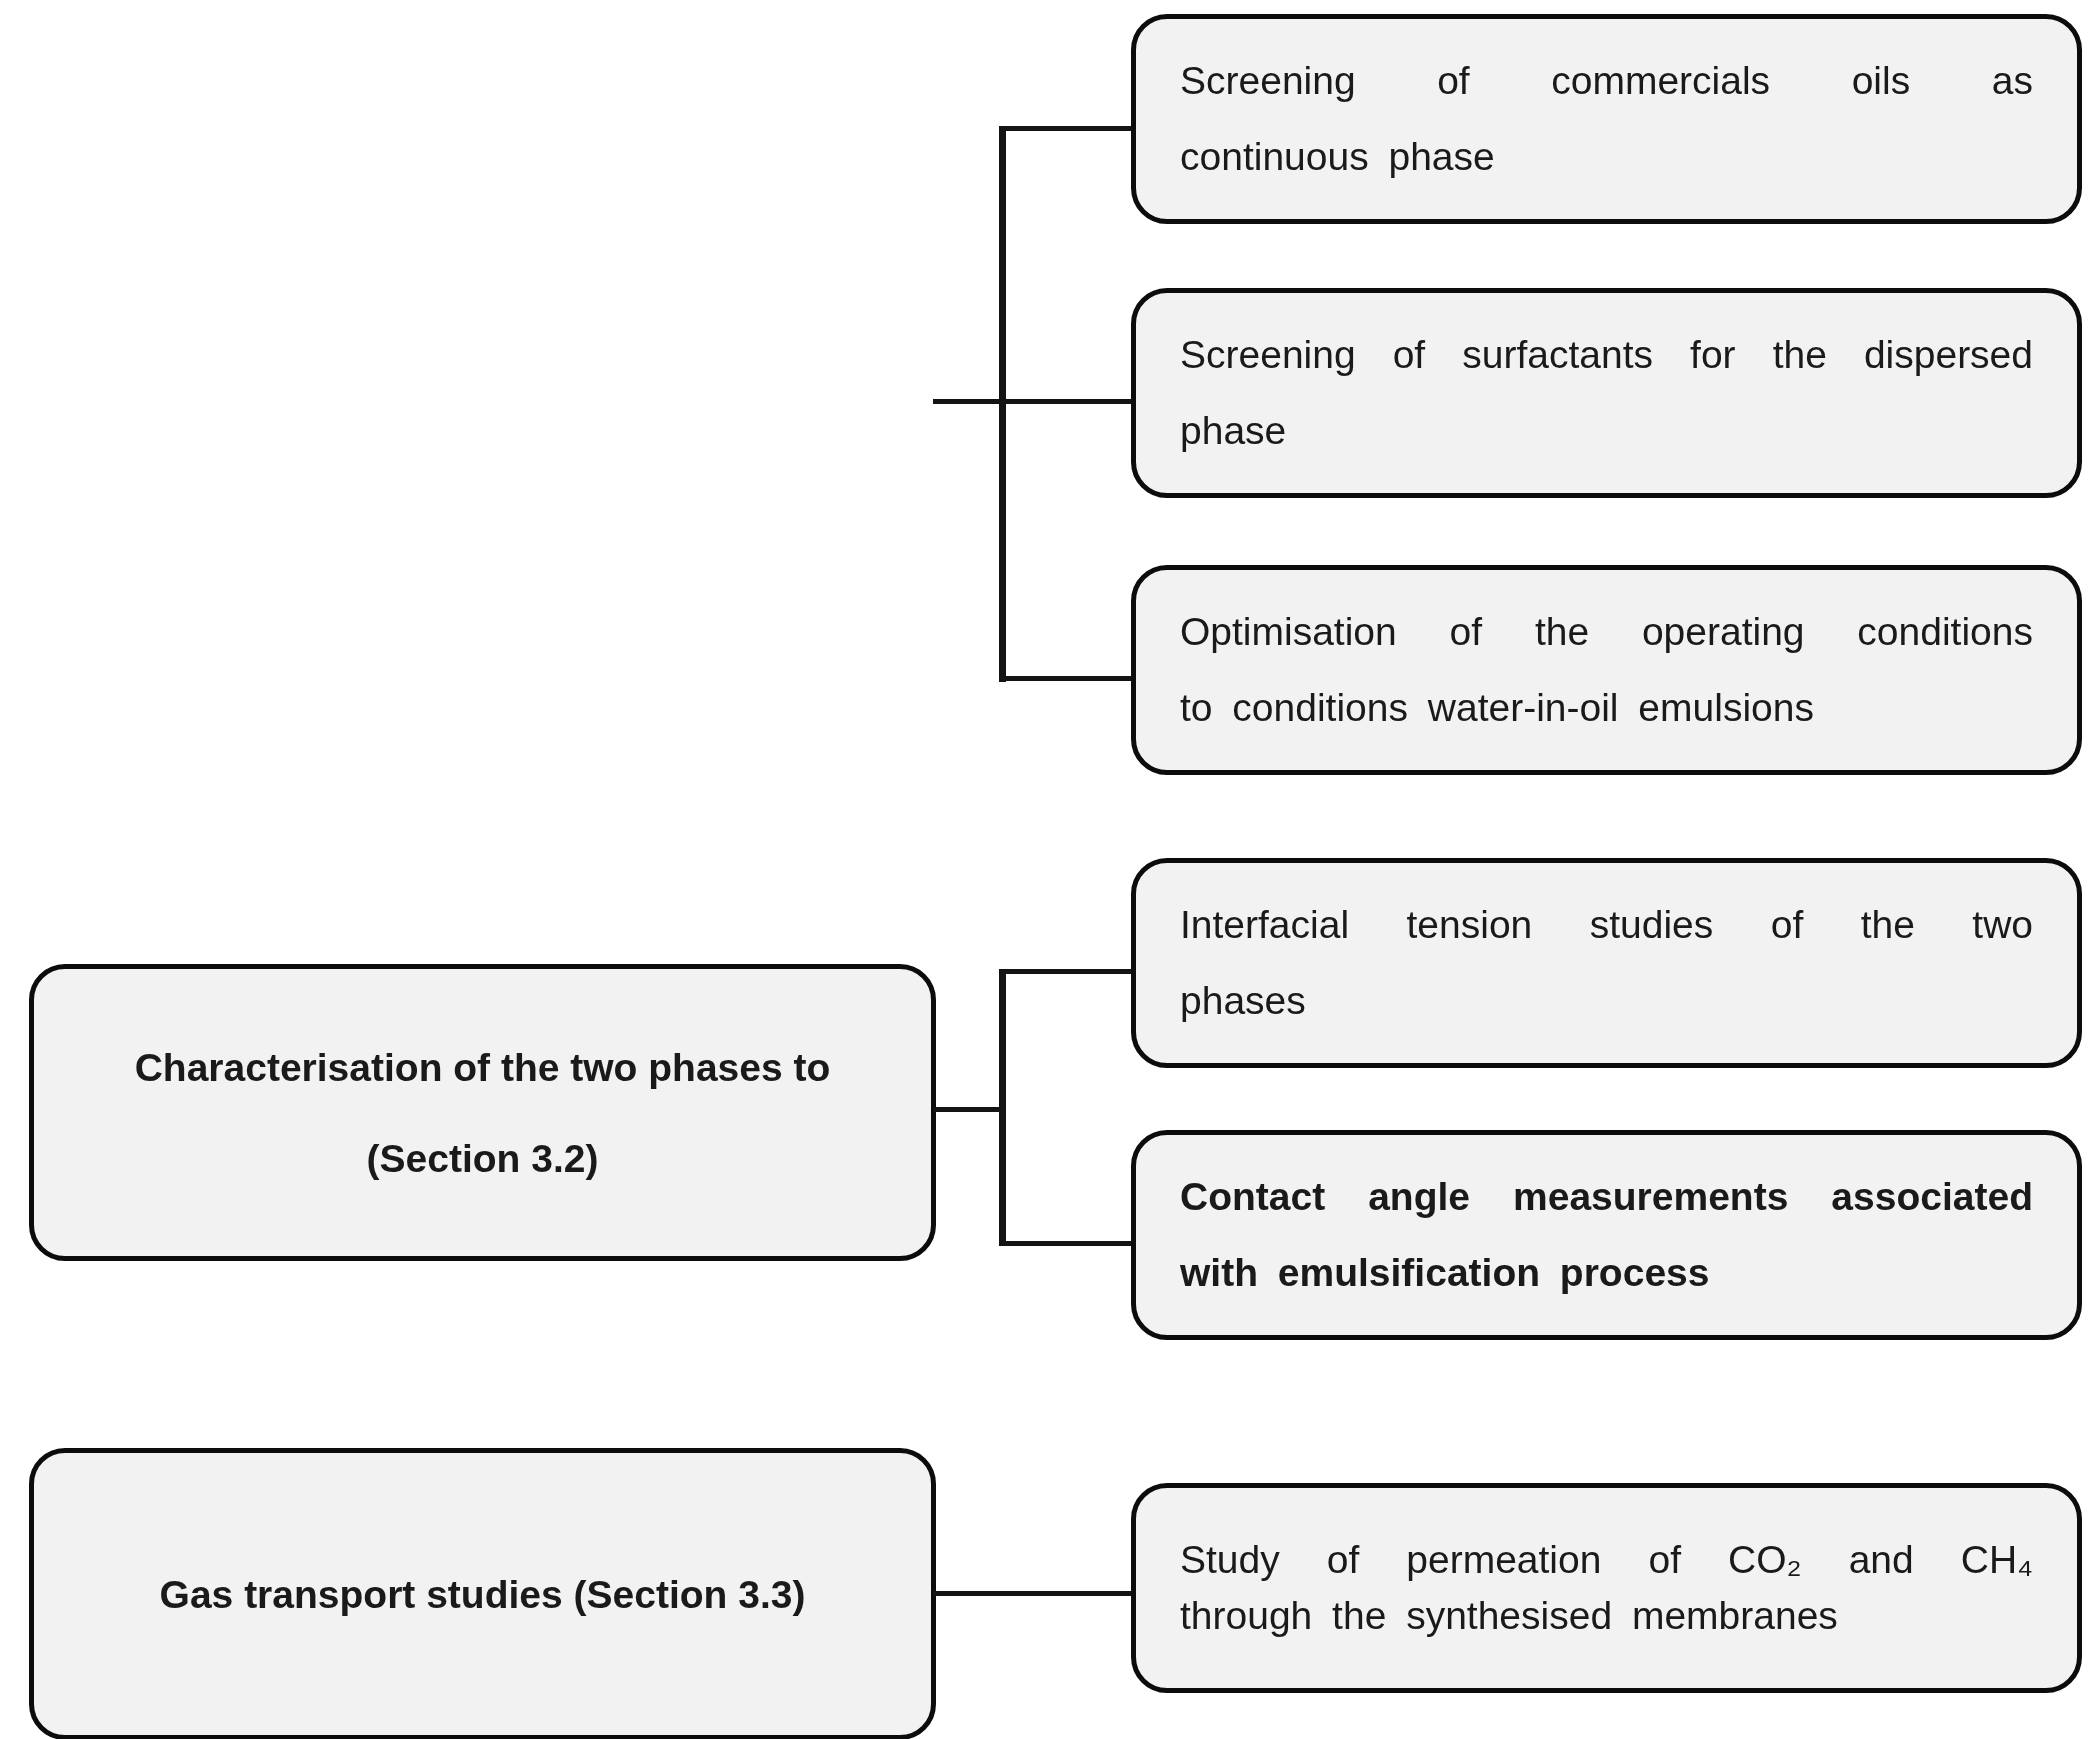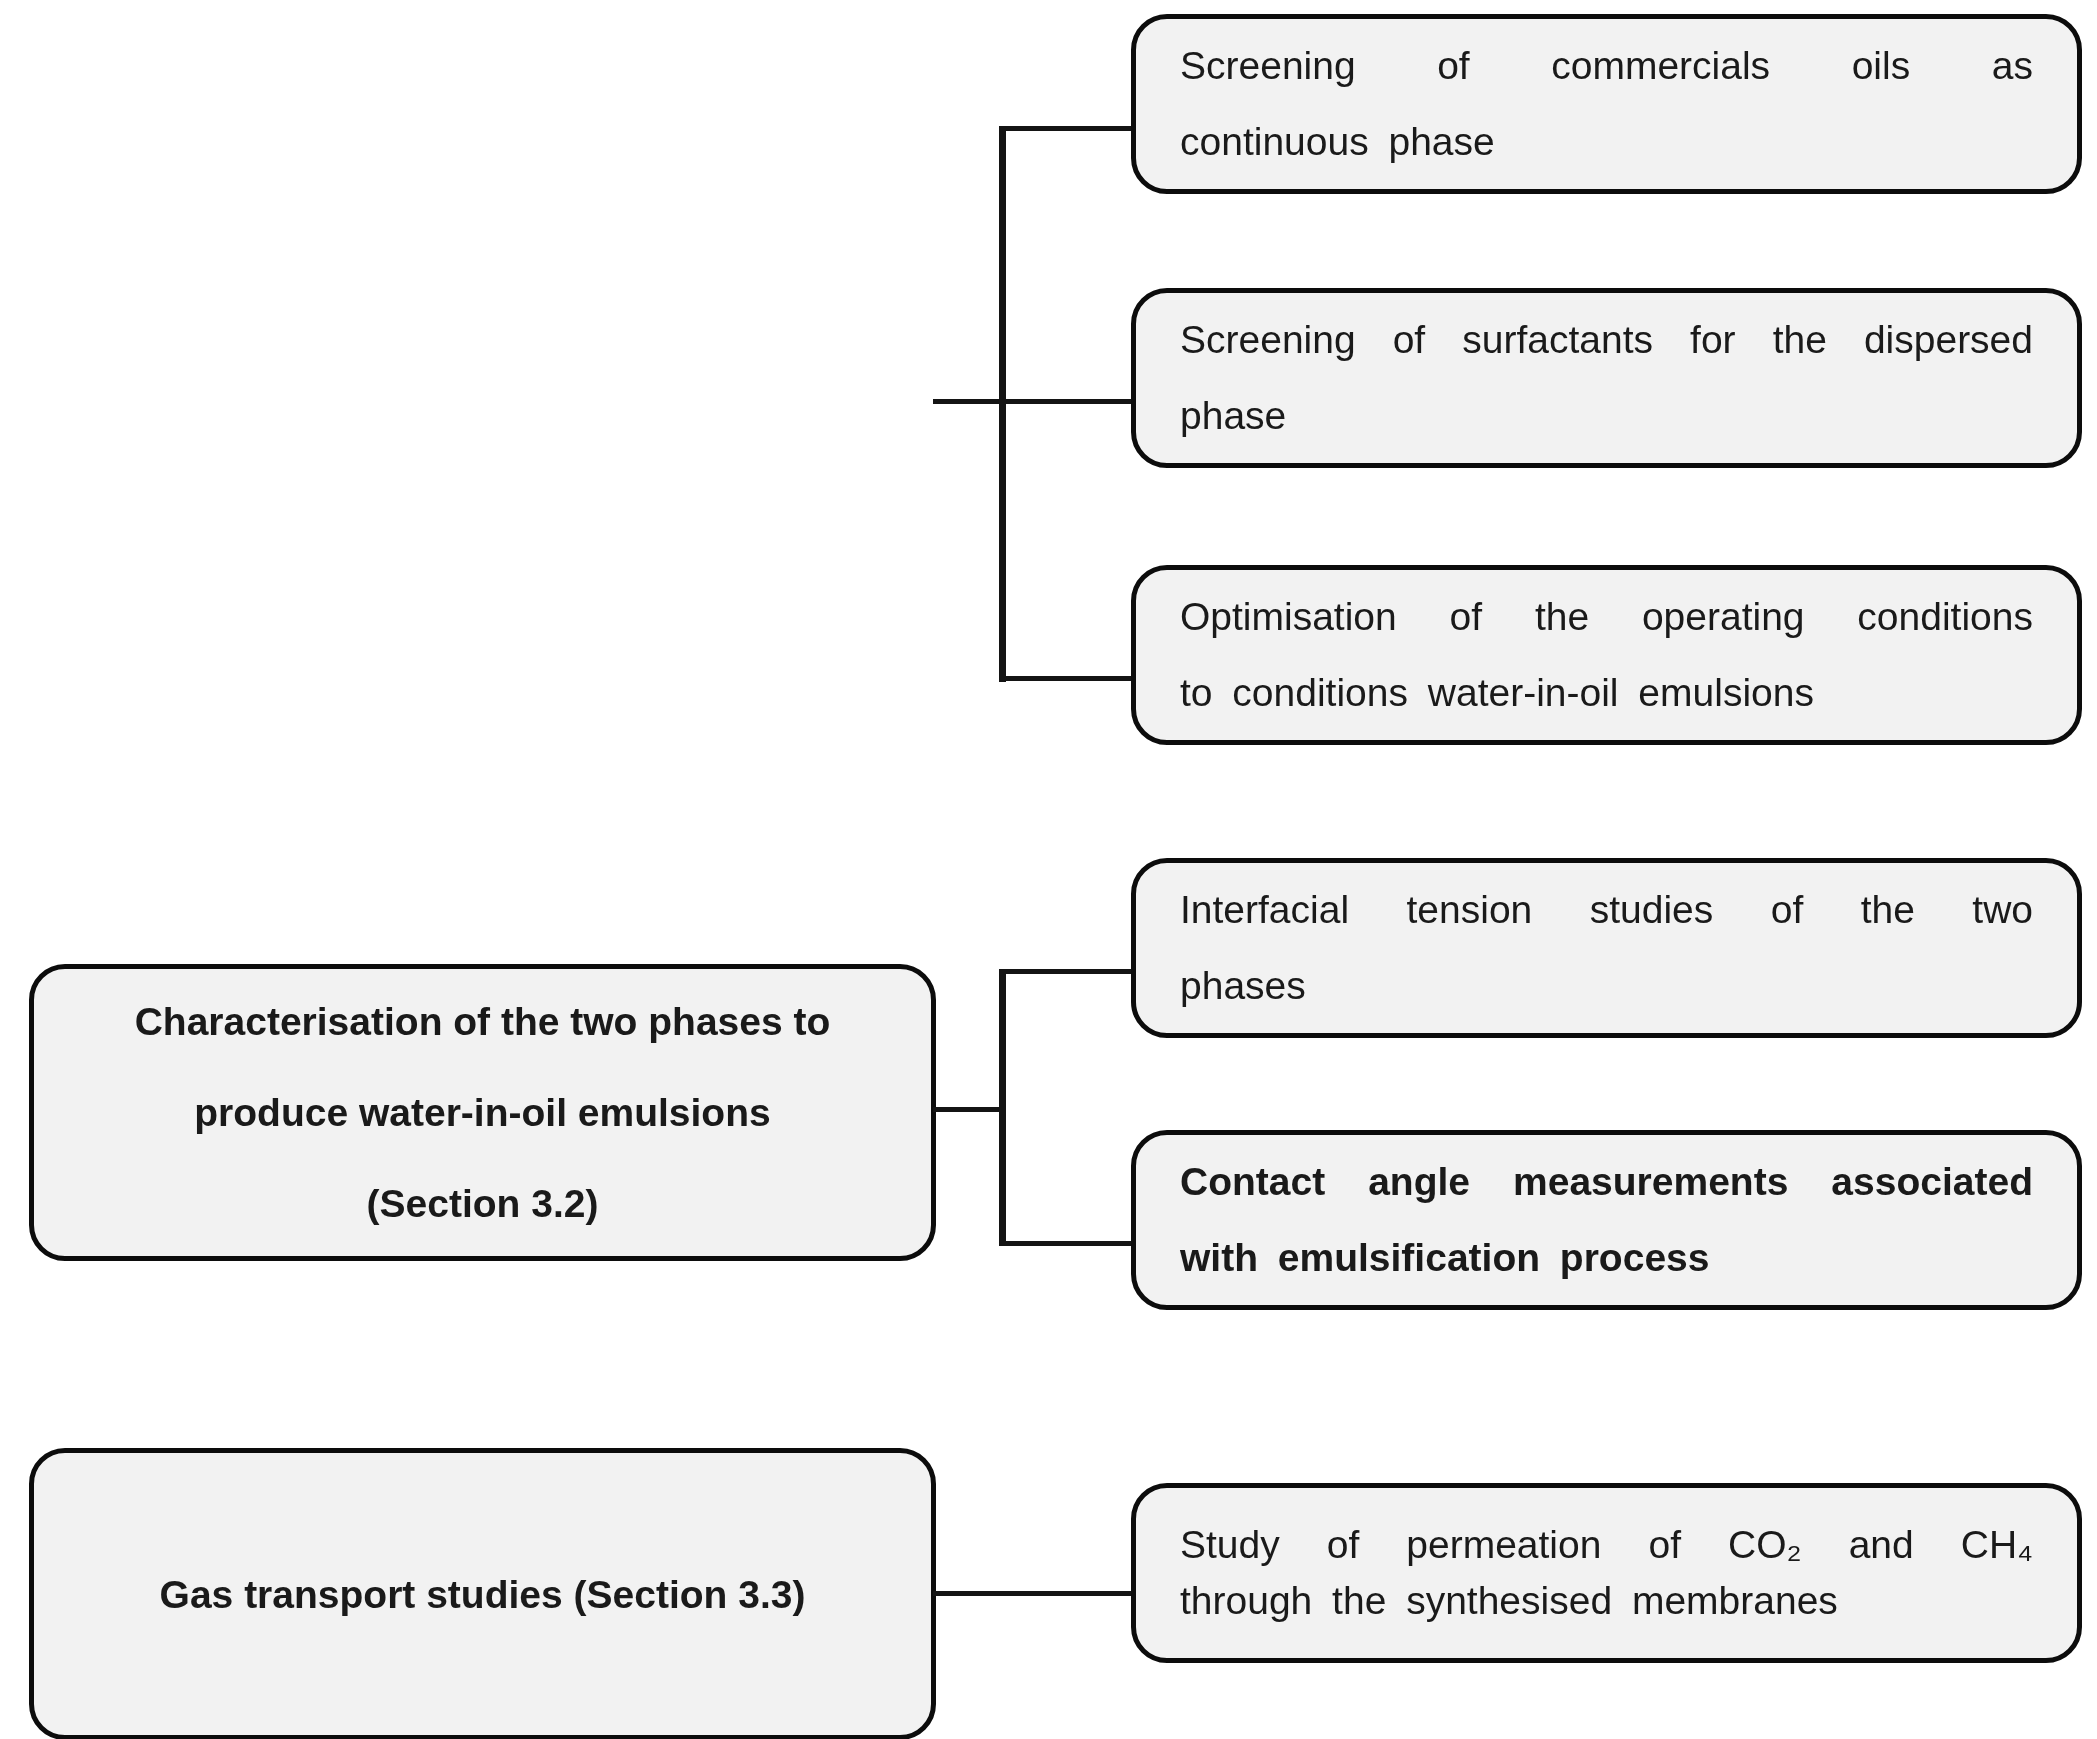--- a/index.html
+++ b/index.html
@@ -34,21 +34,21 @@
     font-size: 39px;
     padding: 0 29px;
   }
   .left-box .bline {
     line-height: 91px;
     white-space: nowrap;
   }
   .right-box {
     left: 1131px;
     width: 951px;
-    height: 180px;
+    height: 210px;
     font-size: 39px;
     padding: 0 44px;
     font-weight: normal;
   }
   .jline {
     display: flex;
     justify-content: space-between;
     width: 100%;
   }
   .lline {
@@ -64,21 +64,20 @@
   }
 </style>
 </head>
 <body>
 
 <div class="canvas">
 
 
   <div class="box left-box" style="top:964px; height:297px;">
     <div class="bline">Characterisation of the two phases to</div>
-    <div class="bline">produce water-in-oil emulsions</div>
     <div class="bline">(Section 3.2)</div>
   </div>
 
   <div class="box left-box" style="top:1448px; height:292px;">
     <div class="bline">Gas transport studies (Section 3.3)</div>
   </div>
 
   <div class="box right-box" style="top:14.3px;">
     <div class="jline">
         <span>Screening</span>

